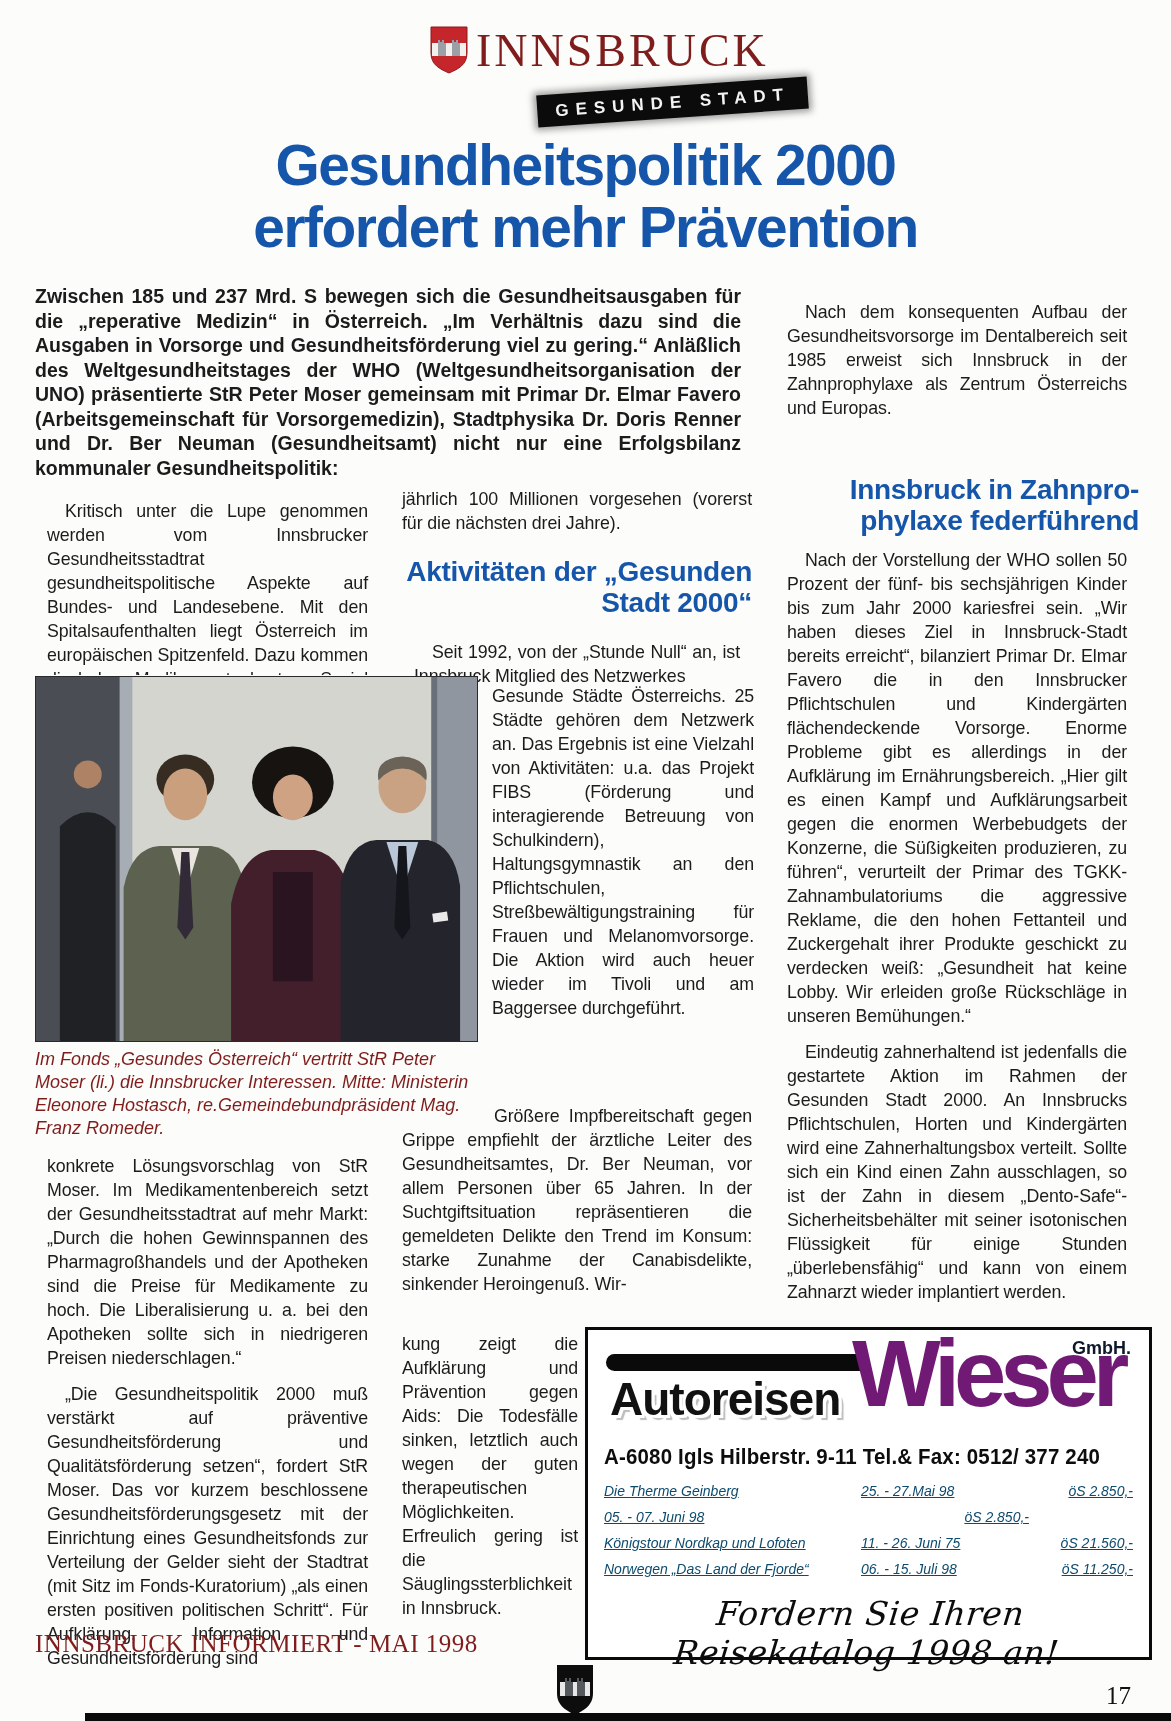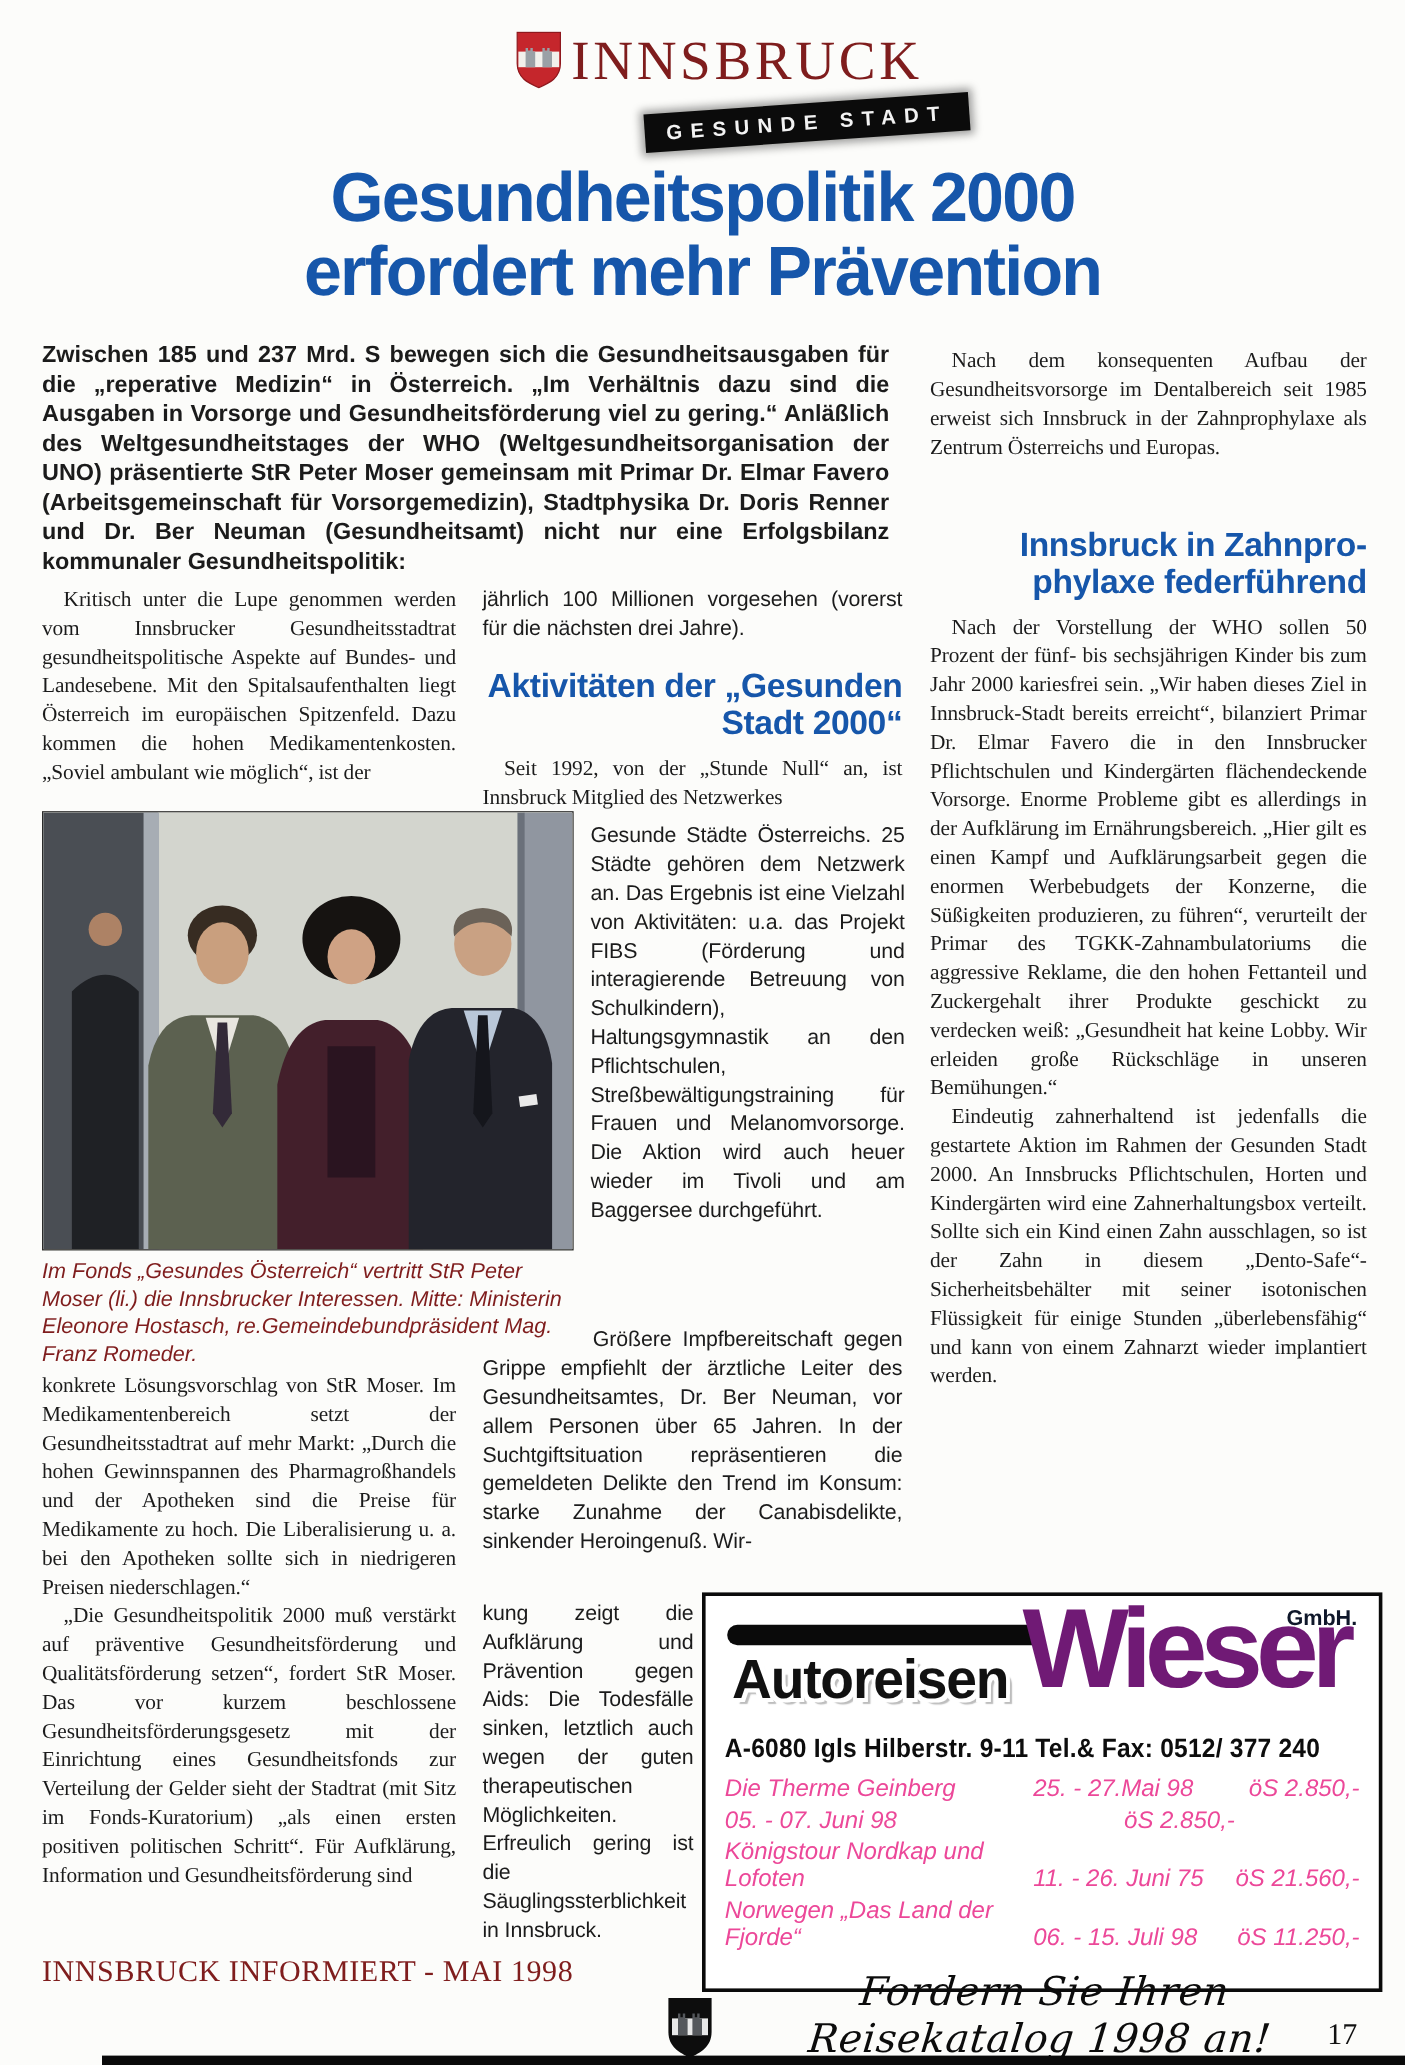--- a/index.html
+++ b/index.html
@@ -16,21 +16,21 @@
           letter-spacing:7px;padding:8px 18px 7px;white-space:nowrap;
           box-shadow:0 0 7px 3px rgba(10,10,10,.40);}
 
   
   .headline{position:absolute;left:0;top:134px;width:100%;text-align:center;
             color:#1656aa;font-weight:700;font-size:58px;line-height:62px;
             letter-spacing:-1.5px;transform:scaleX(.98);}
 
   
   .tx{position:absolute;text-align:justify;color:#1b1b1b;}
-  .tx p{margin:0;font-family:Liberation Serif, serif;}
+  .tx p{margin:12px;}
   .indent{text-indent:18px;}
   .intro{left:35px;top:284px;width:706px;font-weight:700;font-size:19.5px;
          line-height:24.5px;height:198px;overflow:hidden;}
   .body{font-size:17.8px;line-height:24px;letter-spacing:-.1px;}
   .subhead{color:#1656aa;font-weight:700;font-size:28px;line-height:31px;
            text-align:right;letter-spacing:-.3px;}
 
   .left-p1{left:35px;top:487px;width:345px;height:188px;overflow:hidden;}
   .left-p2p3{left:35px;top:1142px;width:345px;height:534px;overflow:hidden;}
 
@@ -59,21 +59,21 @@
   .ad-bar{position:absolute;left:2px;top:16px;width:262px;height:17px;background:#0a0a0a;
           border-radius:9px 0 0 9px;}
   .ad-prefix{position:absolute;left:6px;top:34px;font-size:46px;font-weight:800;color:#111;
              letter-spacing:-1px;
              text-shadow:-3px -3px 0 #fff,3px -3px 0 #fff,-3px 3px 0 #fff,3px 3px 0 #fff,5px 5px 1px #bdbdbd;}
   .ad-name{position:absolute;left:248px;top:-18px;font-size:94px;font-weight:800;color:#701a75;
            letter-spacing:-6px;}
   .ad-gmbh{position:absolute;right:2px;top:0;font-size:18px;font-weight:700;color:#0f172a;}
   .ad-address{font-size:22px;font-weight:800;white-space:nowrap;letter-spacing:.2px;
               transform:scaleX(.93);transform-origin:left;color:#0d0d0d;}
-  .trips{margin-top:10px;font-style:italic;font-size:20px;line-height:23px;color:#ec4899;}
+  .trips{margin-top:10px;font-style:italic;font-size:14px;line-height:23px;color:#0c4a6e;text-decoration:underline;}
   .trip{display:grid;grid-template-columns:1fr 168px 104px;align-items:end;margin-bottom:3px;}
   .trip .price{text-align:right;white-space:nowrap;}
   .trip .date{white-space:nowrap;}
   .ad-cta{margin-top:13px;text-align:center;font-family:"DejaVu Serif",serif;font-style:italic;
           font-size:33px;color:#0c0c0c;transform:skewX(-6deg);letter-spacing:.5px;}
 
   
   .footer-journal{position:absolute;left:35px;top:1630px;font-family:"Liberation Serif",serif;
                   font-size:25px;letter-spacing:.5px;color:#7f1d1d;}
   .footer-crest{position:absolute;left:556px;top:1664px;width:38px;height:52px;}

